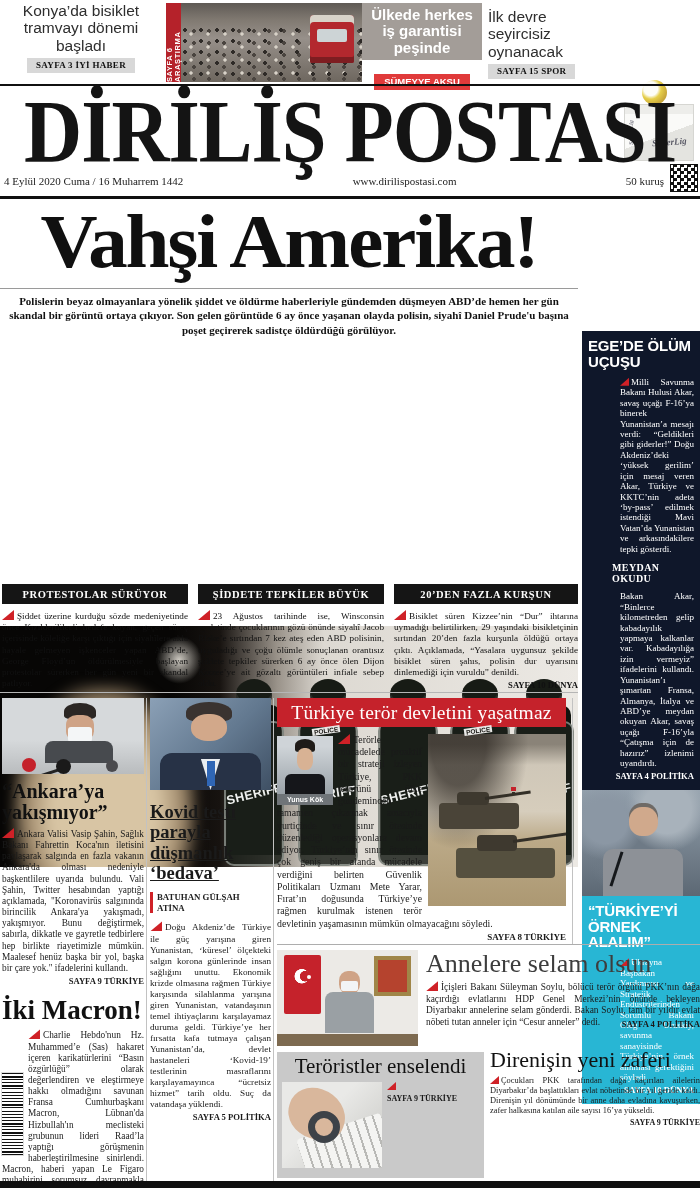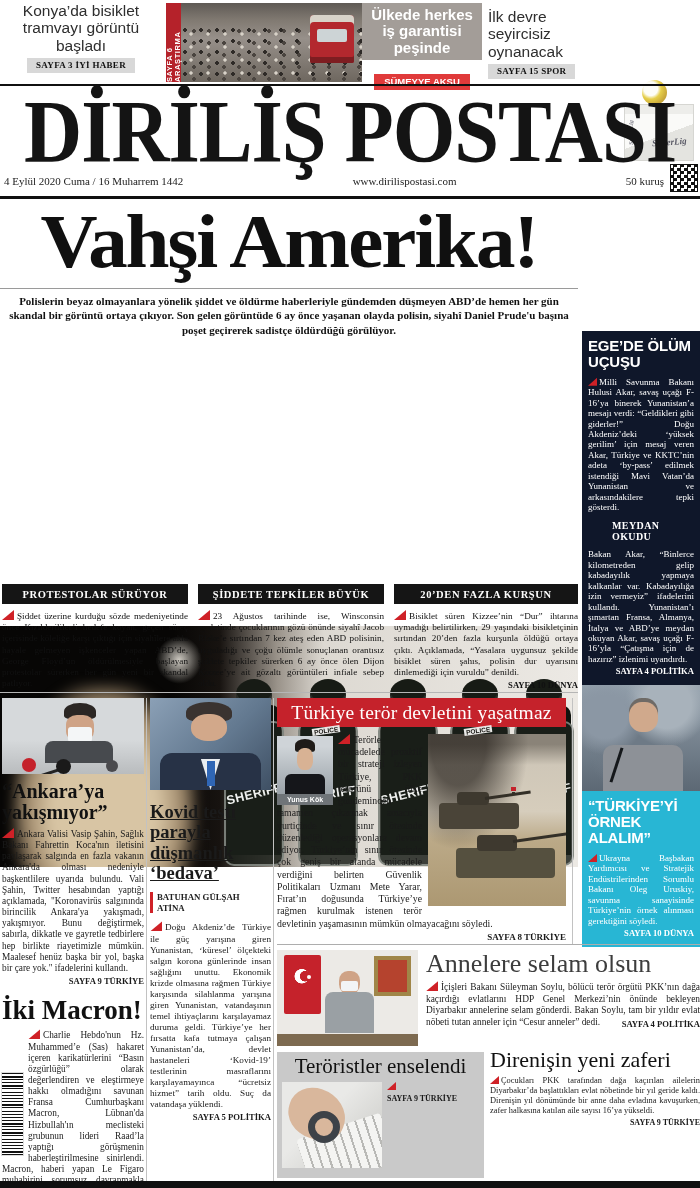--- a/index.html
+++ b/index.html
@@ -72,21 +72,21 @@
   .tbar span{color:#fff;font:700 10.5px "Liberation Serif",serif;letter-spacing:.6px;}
   .tbody{margin-top:6px;font:400 9.2px/1.22 "Liberation Serif",serif;text-align:justify;color:#111;}
   .tbody .ref{display:inline;float:right;}
 
   
   .rightcol{left:582px;top:331px;width:118px;}
   .panel{color:#fff;padding:7px 6px 9px;}
   .panel-ege{background:#0f172a;}
   .panel-cyan{background:#28b6d4;margin-top:0;}
   .panel h2{font:700 15px/1.06 "Liberation Sans",sans-serif;letter-spacing:-.2px;}
-  .panel p{margin-top:7px;font:400 9px/1.16 "Liberation Serif",serif;text-align:justify;}
+  .panel p{margin-top:7px;font:400 9px/1.16 "Liberation Serif",serif;text-align:justify;margin-left:32px;}
   .panel .sub{margin-top:8px;font:700 10px "Liberation Serif",serif;letter-spacing:.4px;margin-left:24px;}
   .panel .ref{color:#fff;}
   .ph-uruskiy{width:118px;height:106px;background:
     radial-gradient(circle at 20% 30%,#8b97a4 0 18%,transparent 32%),
     radial-gradient(circle at 72% 18%,#a8b2bb 0 20%,transparent 35%),
     radial-gradient(circle at 45% 60%,#6e7a86 0 28%,transparent 52%),
     linear-gradient(180deg,#93a0ac,#5c6874);}
   .uface{position:absolute;left:40%;top:16%;width:24%;height:28%;background:#d0a98c;border-radius:45%;box-shadow:0 -4px 0 #6e6a66;}
   .usuit{position:absolute;left:18%;bottom:0;width:68%;height:44%;background:#8d9197;border-radius:10px 10px 0 0;}
   .umic{position:absolute;left:28%;bottom:8%;width:3px;height:34%;background:#15181b;transform:rotate(18deg);}
@@ -176,21 +176,21 @@
   .crowdH{position:absolute;left:0;bottom:0;width:100%;height:38%;background-image:radial-gradient(circle at 4px 4px,#3f3a35 2px,transparent 2.6px),radial-gradient(circle at 10px 8px,#6b6058 2px,transparent 2.6px);background-size:15px 11px,16px 12px;}
   .plac{position:absolute;bottom:16%;width:9px;height:11px;background:#f4f2ee;border:1px solid #8a8378;}
   .p1{left:14%;} .p2{left:44%;} .p3{left:72%;}
   .dr-row p.body{font:400 8.4px/1.2 "Liberation Serif",serif;text-align:justify;}
   .dr-row .ref{font-size:8px;}
 </style>
 </head>
 <body>
 
 <div class="abs t-konya">
-  <h3>Konya’da bisiklet tramvayı görüntü başladı</h3>
+  <h3>Konya’da bisiklet tramvayı dönemi başladı</h3>
   <span class="badge-gray">SAYFA 3 İYİ HABER</span>
 </div>
 
 <div class="abs ph t-arast">
   <div class="strip-red">
     <span>SAYFA 6 ARAŞTIRMA</span>
   </div>
   <div class="ph-crowd">
     <div class="tram">
         <div class="tram-win"></div>

